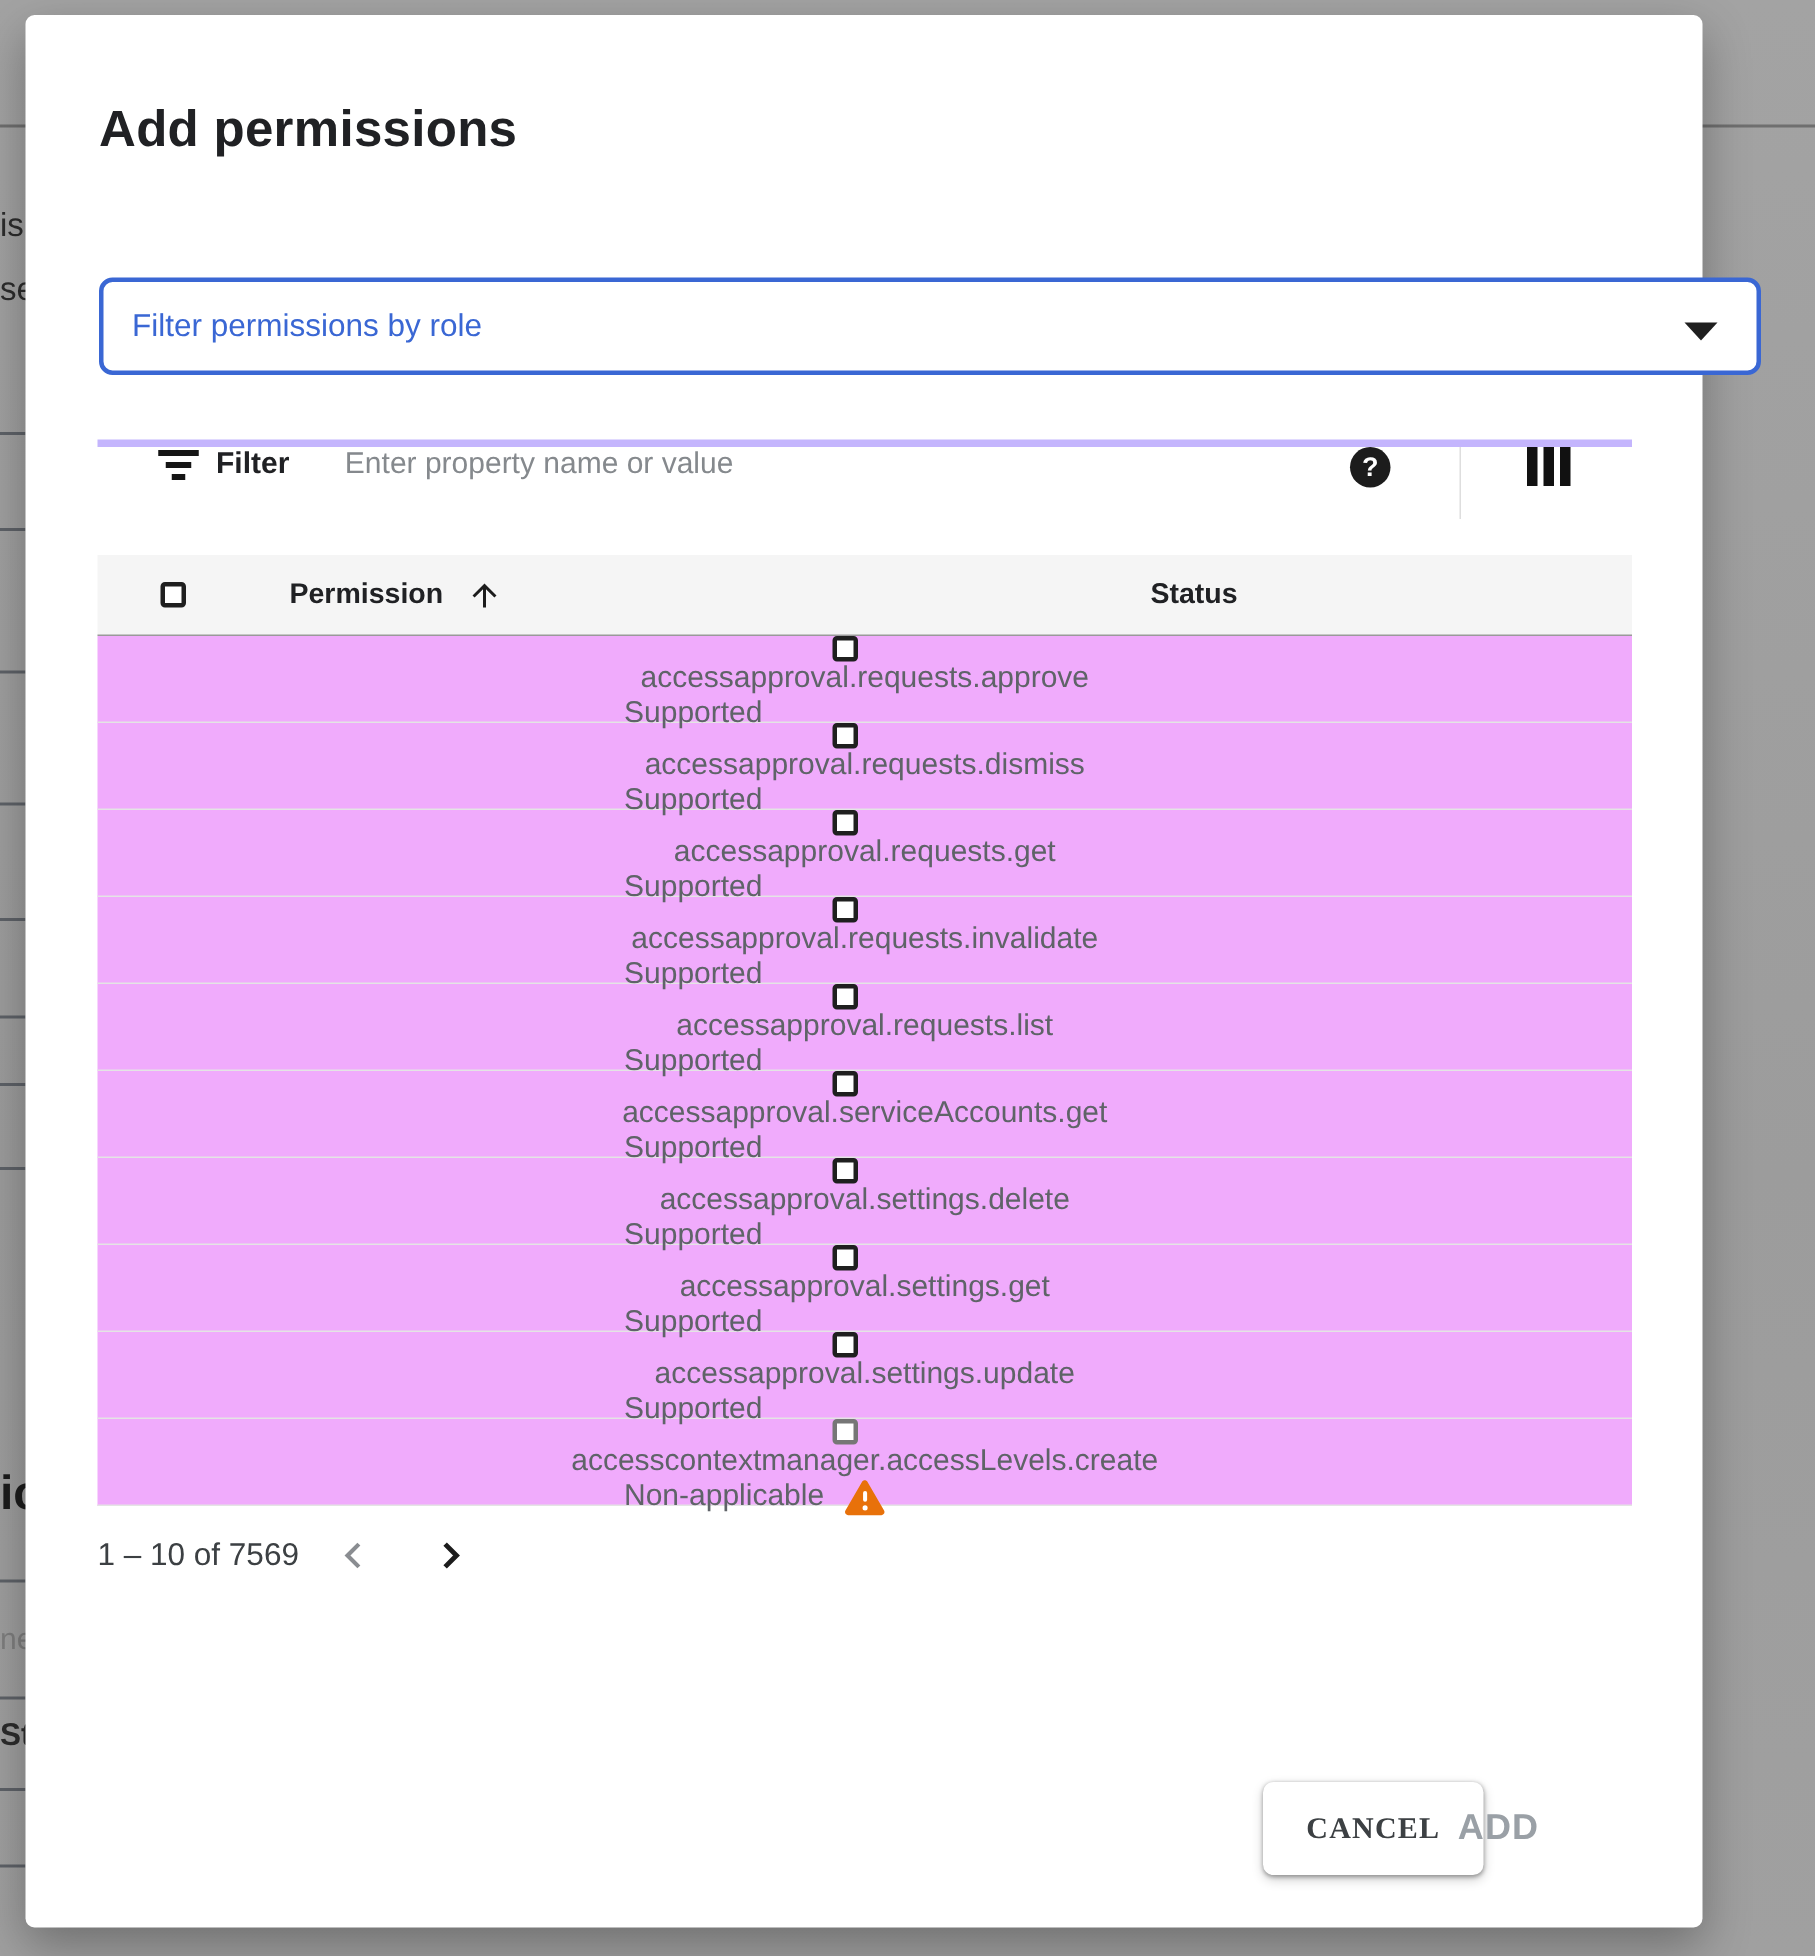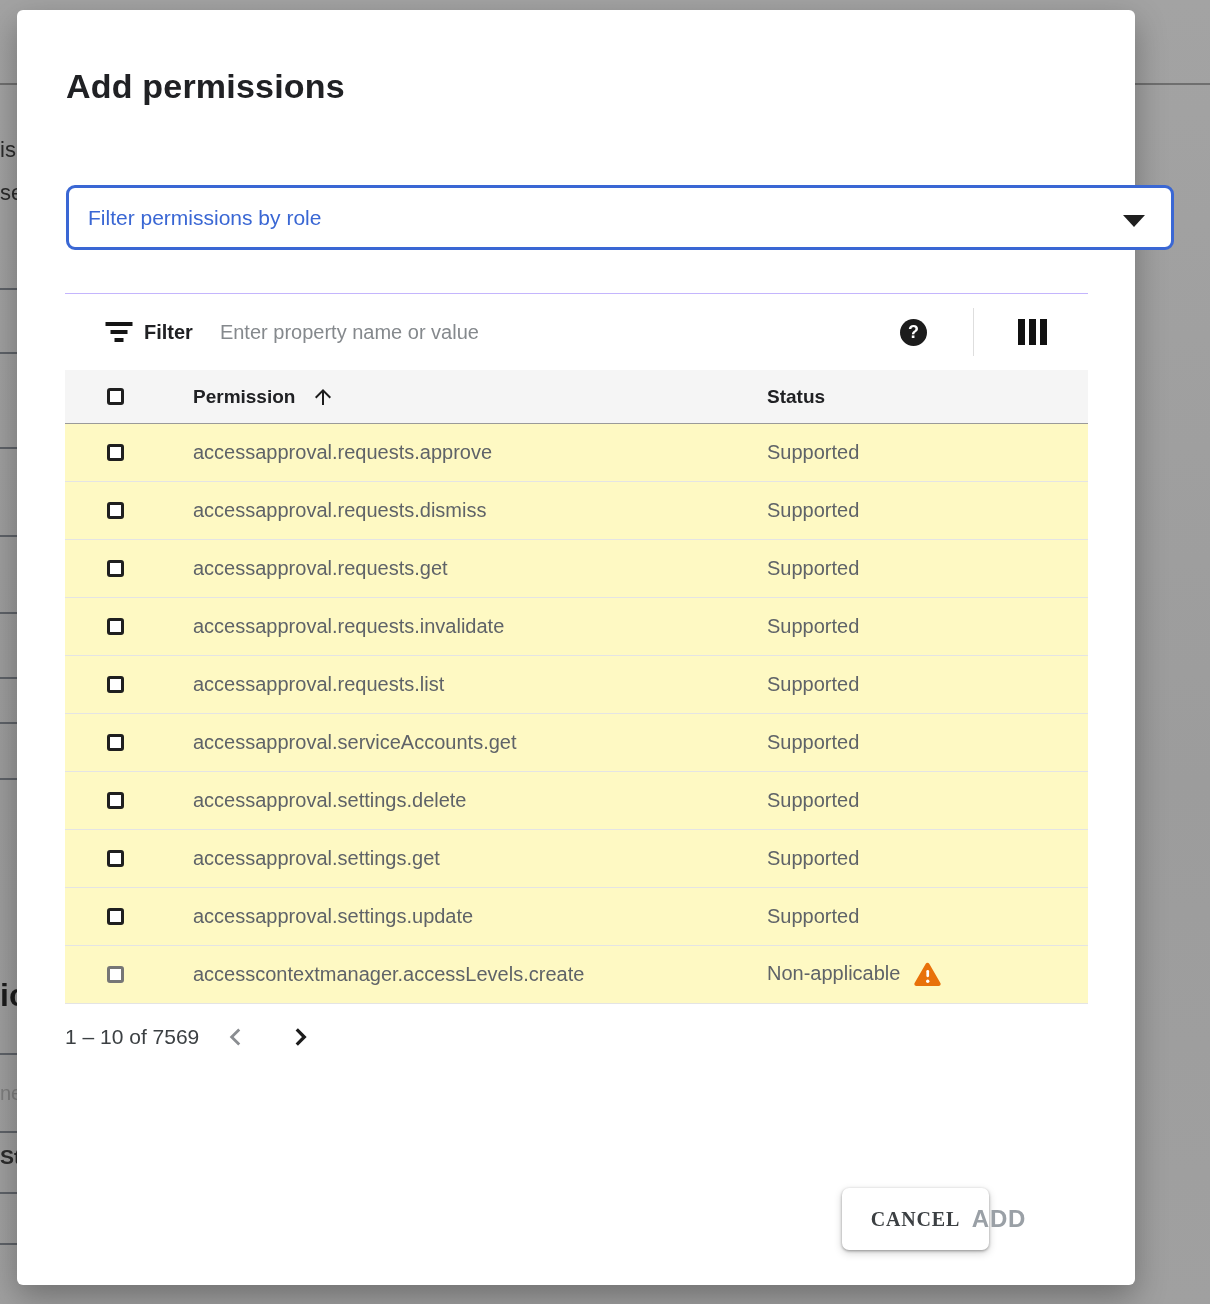--- a/index.html
+++ b/index.html
@@ -26,39 +26,39 @@
                  border:3px solid #3A67D4; border-radius:9px; background:#fff;
                  display:flex; align-items:center; cursor:pointer; }
   .role-select .sel-text { margin-left:19px; font-size:21px; color:#3A67D4; }
   .caret-down { position:absolute; right:26px; top:27px; width:0; height:0;
                 border-left:11px solid transparent; border-right:11px solid transparent;
                 border-top:12px solid #1f1f1f; }
 
   
   .table-wrap { position:absolute; left:48px; top:283px; width:1023px; }
 
-  .toolbar { height:77px; border-top:1px solid #c4b5fd; display:flex; align-items:center; position:relative; }
+  .toolbar { height:77px; border-top:5px solid #c4b5fd; display:flex; align-items:flex-start; position:relative; }
   .filter-list-icon { width:28px; height:24px; margin-left:40px; position:relative; flex:0 0 auto; }
   .filter-list-icon i { position:absolute; left:50%; transform:translateX(-50%); height:4px; background:#151515; display:block; }
   .filter-list-icon i:nth-child(1){ top:2px; width:27px; }
   .filter-list-icon i:nth-child(2){ top:10px; width:17px; }
   .filter-list-icon i:nth-child(3){ top:18px; width:9px; }
   .filter-label { margin-left:11px; font-size:20px; font-weight:bold; color:#202124; }
-  .filter-input { margin-left:27px; border:none; outline:none; font-size:20px; color:#202124; flex:1 1 auto;
+  .filter-input { margin-left:37px; border:none; outline:none; font-size:20px; color:#202124; flex:1 1 auto;
                   font-family:"Liberation Sans", sans-serif; background:transparent; }
   .filter-input::placeholder { color:#85898d; opacity:1; }
   .help-icon { width:27px; height:27px; border-radius:50%; background:#1c1c1c; color:#fff; font-size:18px; font-weight:bold;
                display:flex; align-items:center; justify-content:center; margin-right:46px; flex:0 0 auto; cursor:pointer; }
   .toolbar-divider { width:1px; height:48px; background:#dedede; flex:0 0 auto; }
   .columns-icon { display:flex; gap:4px; margin-left:44px; margin-right:41px; flex:0 0 auto; cursor:pointer; }
   .columns-icon i { width:7px; height:26px; background:#111; display:block; }
 
   
   .thead { height:54px; background:#f5f5f5; display:flex; align-items:center; border-bottom:1px solid #9a9a9a; }
-  .trow  { height:58px; display:flex; align-items:center; border-bottom:1px solid #e4e4e4; background:#fef9c3; }
+  .trow  { height:58px; display:flex; align-items:center; border-bottom:1px solid #e4e4e4; background:#f0abfc;flex-direction:column; }
   .cell-cb { width:128px; flex:0 0 auto; display:flex; align-items:center; padding-left:42px; }
   .cb { width:17px; height:17px; border:3px solid #1f1f1f; border-radius:3px; background:#fff; cursor:pointer; flex:0 0 auto; }
   .cb.gray { border-color:#767676; }
   .cell-perm { flex:1 1 auto; display:flex; align-items:center; }
   .cell-status { width:321px; flex:0 0 auto; display:flex; align-items:flex-start; }
   .th-text { font-size:19px; font-weight:bold; color:#202124; }
   .td-text { font-size:20px; color:#5f6368; }
   .sort-arrow { margin-left:16px; display:flex; align-items:center; }
   .warn-icon { margin-left:14px; display:flex; align-items:center; }
 

